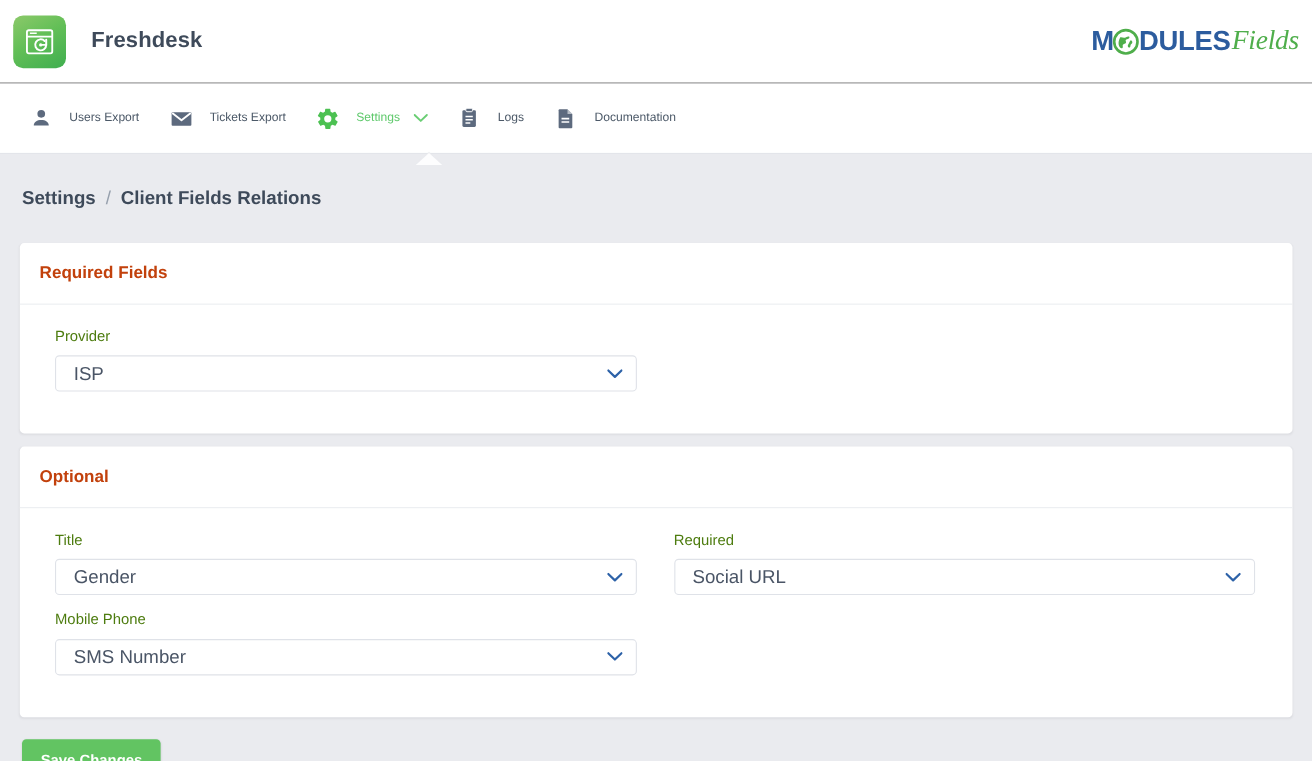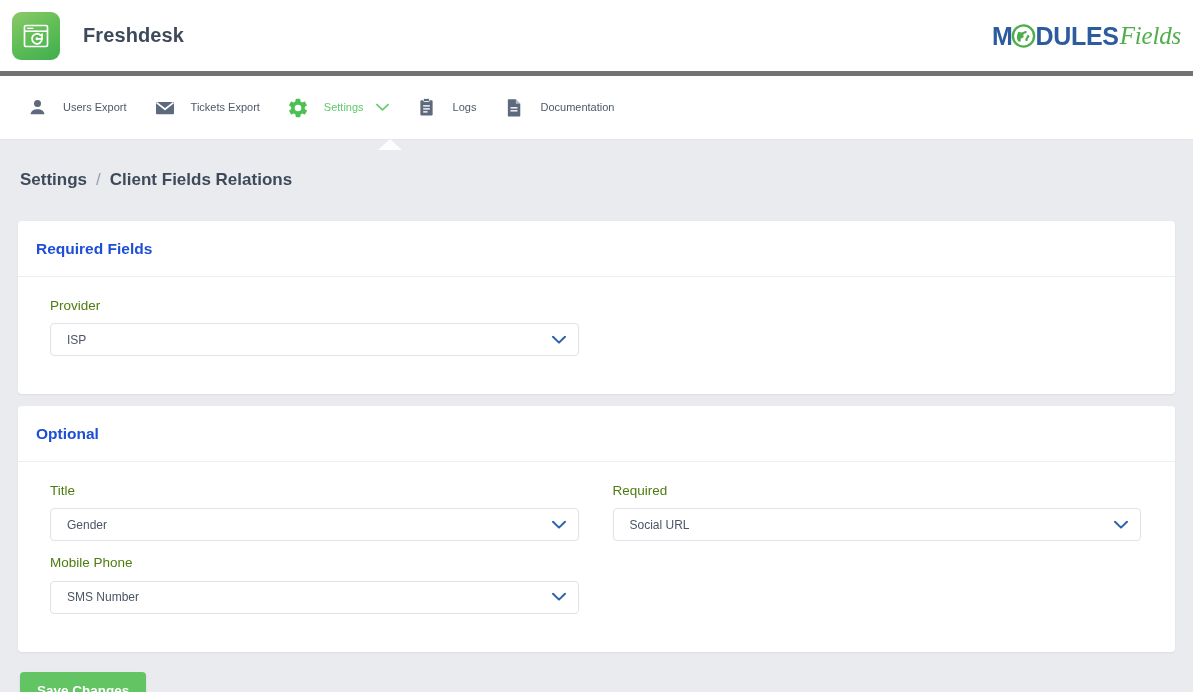--- a/index.html
+++ b/index.html
@@ -11,21 +11,21 @@
     font-family: "Liberation Sans", sans-serif;
     -webkit-font-smoothing: antialiased;
     overflow: hidden;
   }
 
   
   .top-header {
     position: relative;
     height: 76px;
     background: #ffffff;
-    border-bottom: 5px solid #737373;
+    border-bottom: 1px solid #737373;
     display: flex;
     align-items: center;
   }
 
   .app-brand {
     display: flex;
     align-items: center;
     margin-left: 12px;
   }
 
@@ -148,21 +148,21 @@
     border-radius: 4px;
     box-shadow: 0 1px 2px rgba(60,64,80,.08);
   }
   .panel + .panel { margin-top: 12px; }
   #panel-required { margin-top: 31px; }
 
   .panel-header {
     padding: 19px 18px 18px 18px;
     border-bottom: 1px solid #eceef1;
     font-size: 15.5px;
-    color: #1d4ed8;
+    color: #c2410c;
     font-weight: bold;
   }
 
   .panel-body {
     padding: 21px 16px 24px 16px;
     display: flex;
     flex-wrap: wrap;
   }
 
   .field {
@@ -182,21 +182,21 @@
     position: relative;
     height: 33px;
     background: #fff;
     border: 1px solid #dfe2e8;
     border-radius: 4px;
     display: flex;
     align-items: center;
     cursor: pointer;
   }
   .select .select-value {
-    font-size: 12px;
+    font-size: 17px;
     color: #4a5566;
     padding-left: 16px;
     line-height: 1;
   }
   .select .select-arrow {
     position: absolute;
     right: 12px;
     top: 50%;
     transform: translateY(-50%);
     display: flex;

